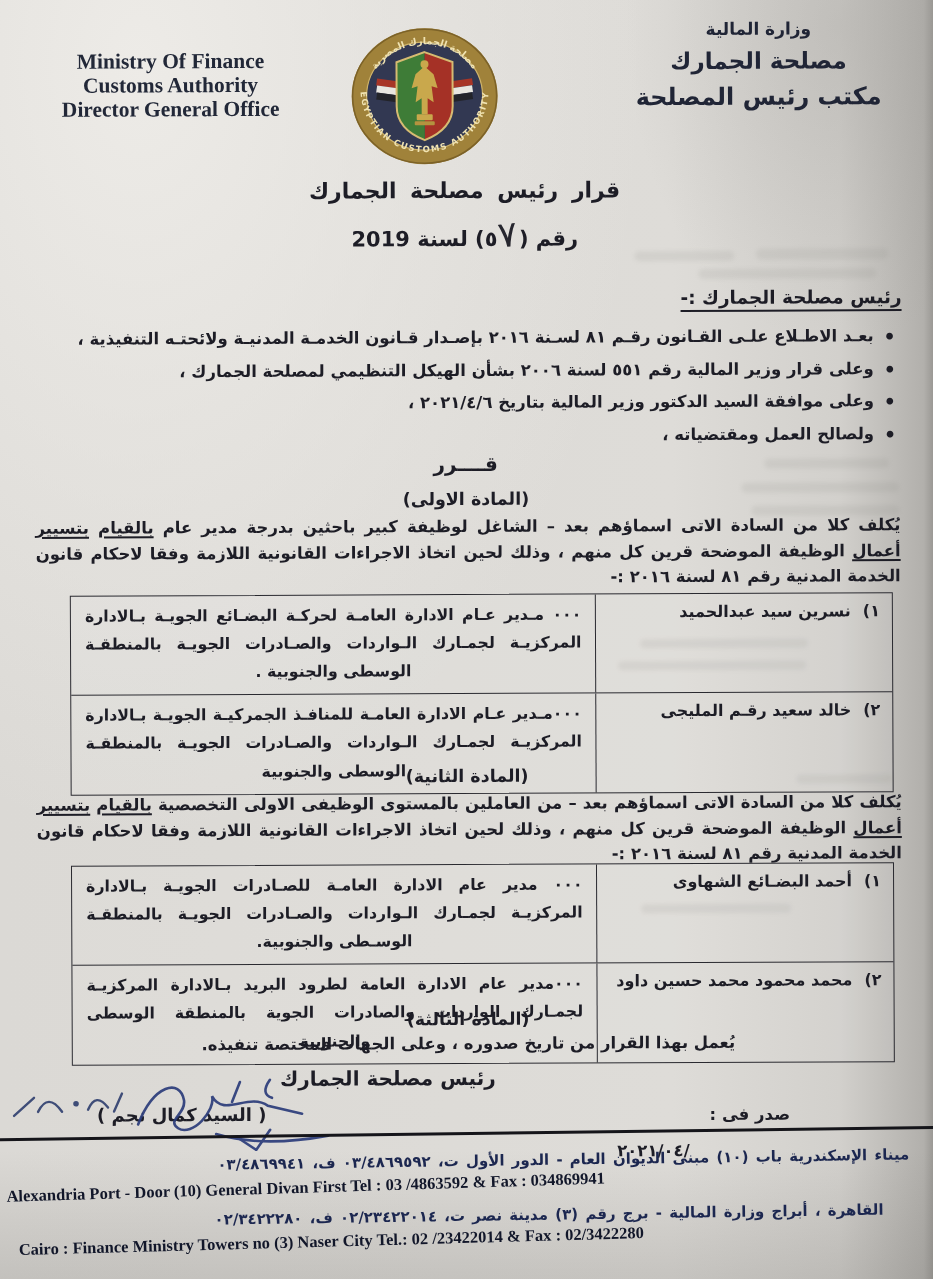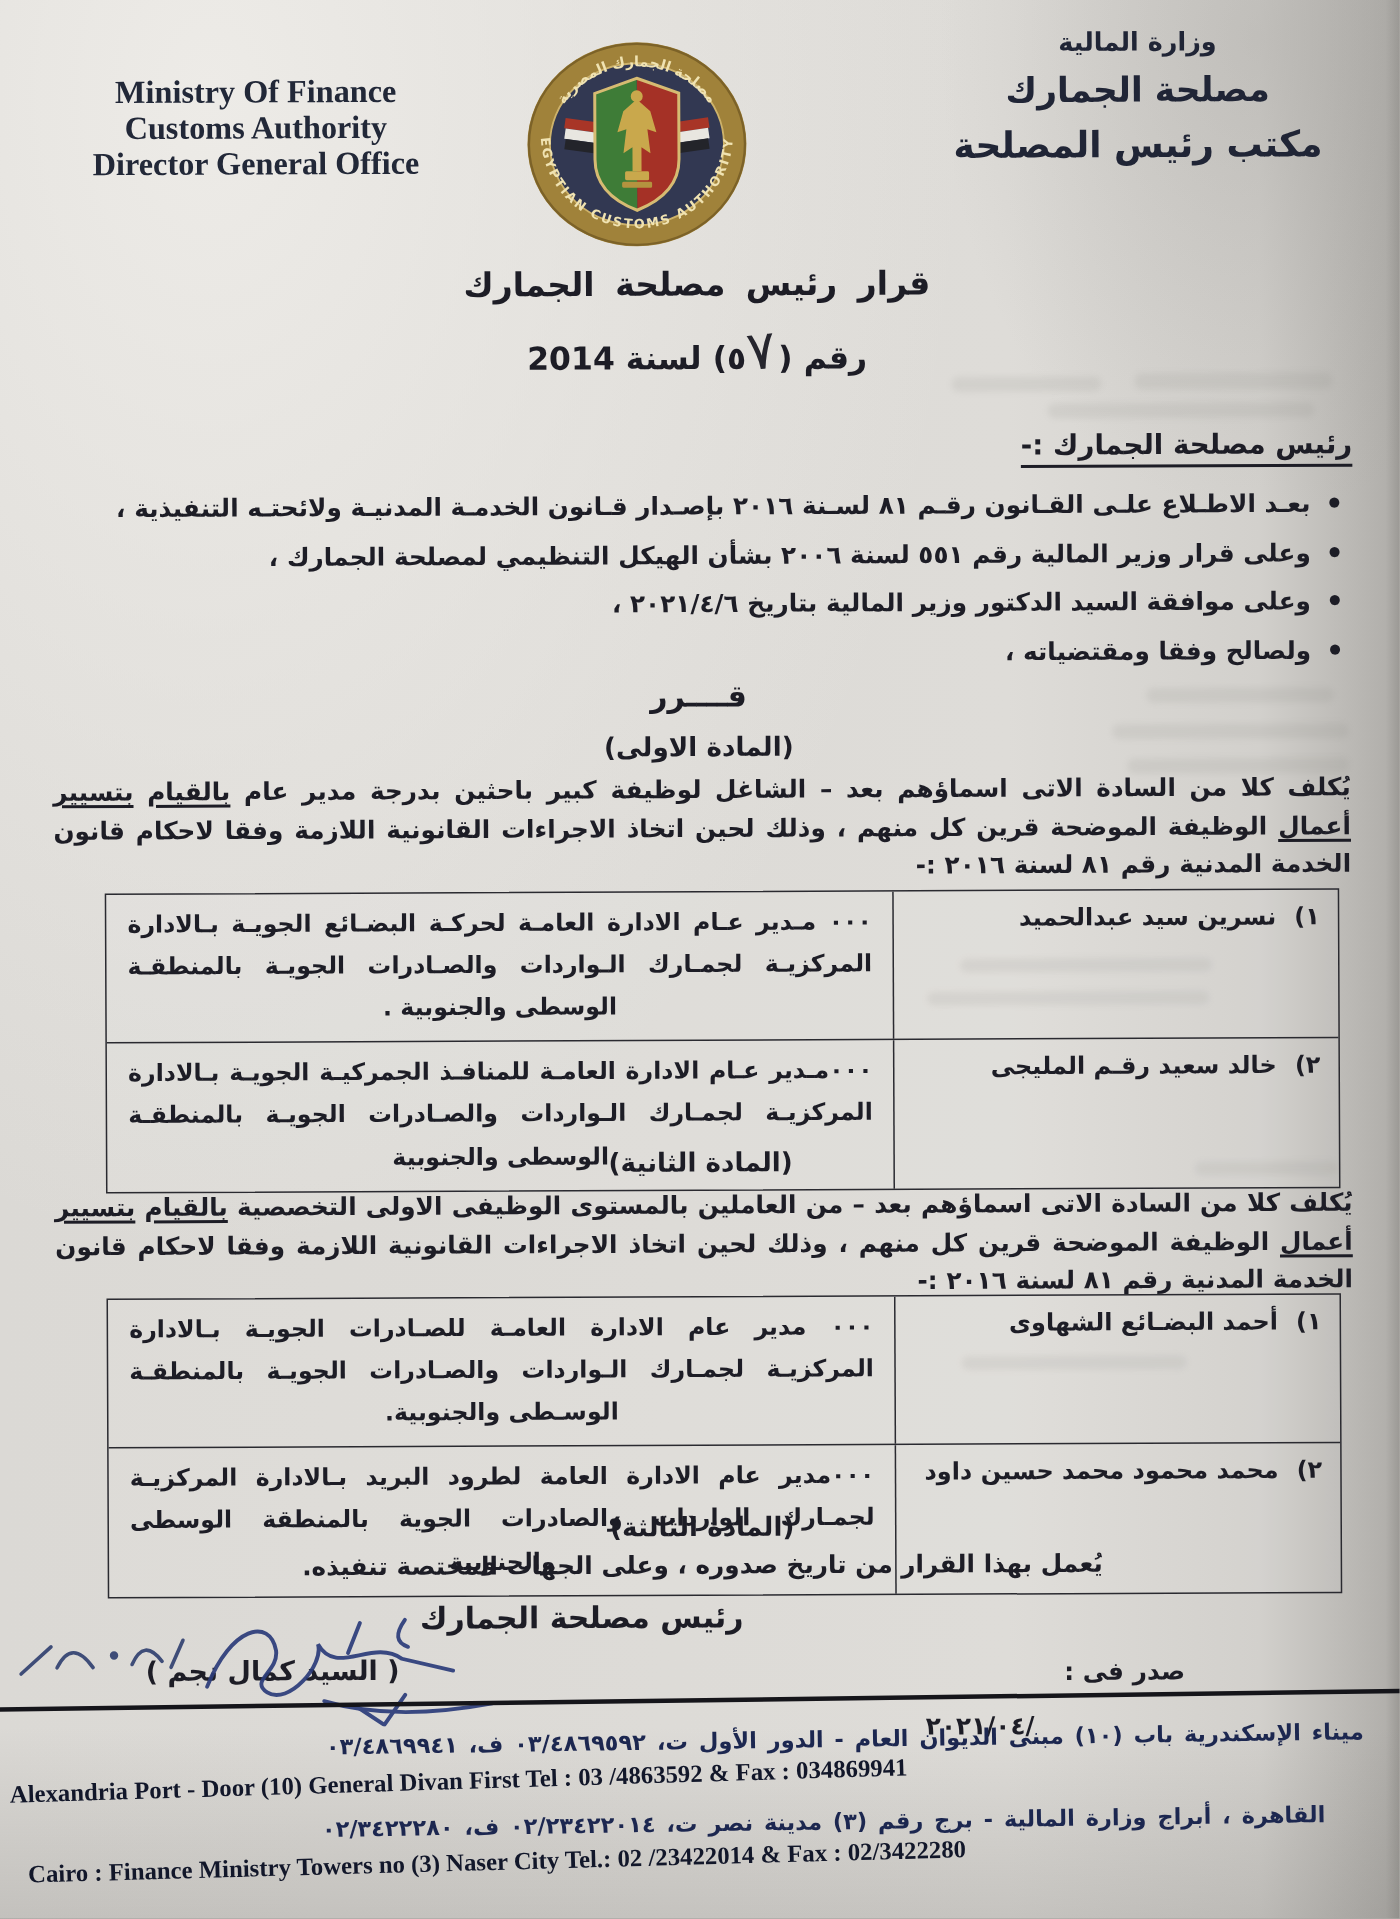--- a/index.html
+++ b/index.html
@@ -152,41 +152,41 @@
       <div class="a1">وزارة المالية</div>
       <div class="a2">مصلحة الجمارك</div>
       <div class="a3">مكتب رئيس المصلحة</div>
     </div>
 
     <div class="title1">قرار رئيس مصلحة الجمارك</div>
     <div class="title2">
       <span>رقم (</span>
       <span class="hand7">٧</span>
       <span>٥</span>
-      <span>) لسنة 2014</span>
+      <span>) لسنة 2019</span>
     </div>
 
     <div class="preamble">
       <span class="pre-head">رئيس مصلحة الجمارك :-</span>
       <div class="bullets">
         <div class="bullet">
           <span class="dot">•</span>
           <span>بعـد الاطـلاع علـى القـانون رقـم ٨١ لسـنة ٢٠١٦ بإصـدار قـانون الخدمـة المدنيـة ولائحتـه التنفيذية ،</span>
         </div>
         <div class="bullet">
           <span class="dot">•</span>
           <span>وعلى قرار وزير المالية رقم ٥٥١ لسنة ٢٠٠٦ بشأن الهيكل التنظيمي لمصلحة الجمارك ،</span>
         </div>
         <div class="bullet">
           <span class="dot">•</span>
           <span>وعلى موافقة السيد الدكتور وزير المالية بتاريخ ٢٠٢١/٤/٦ ،</span>
         </div>
         <div class="bullet">
           <span class="dot">•</span>
-          <span>ولصالح وفقا ومقتضياته ،</span>
+          <span>ولصالح العمل ومقتضياته ،</span>
         </div>
       </div>
     </div>
 
     <div class="decree">قــــرر</div>
 
     <div class="art-title" style="top:489px;">(المادة الاولى)</div>
     <div class="art-para" style="top:514px;">
       <span>يُكلف كلا من السادة الاتى اسماؤهم بعد – الشاغل لوظيفة كبير باحثين بدرجة مدير عام </span><span class="u">بالقيام</span> <span class="u">بتسيير أعمال</span><span> الوظيفة الموضحة قرين كل منهم  ، وذلك لحين اتخاذ الاجراءات القانونية اللازمة وفقا لاحكام قانون الخدمة المدنية رقم ٨١ لسنة ٢٠١٦ :-</span>
     </div>

